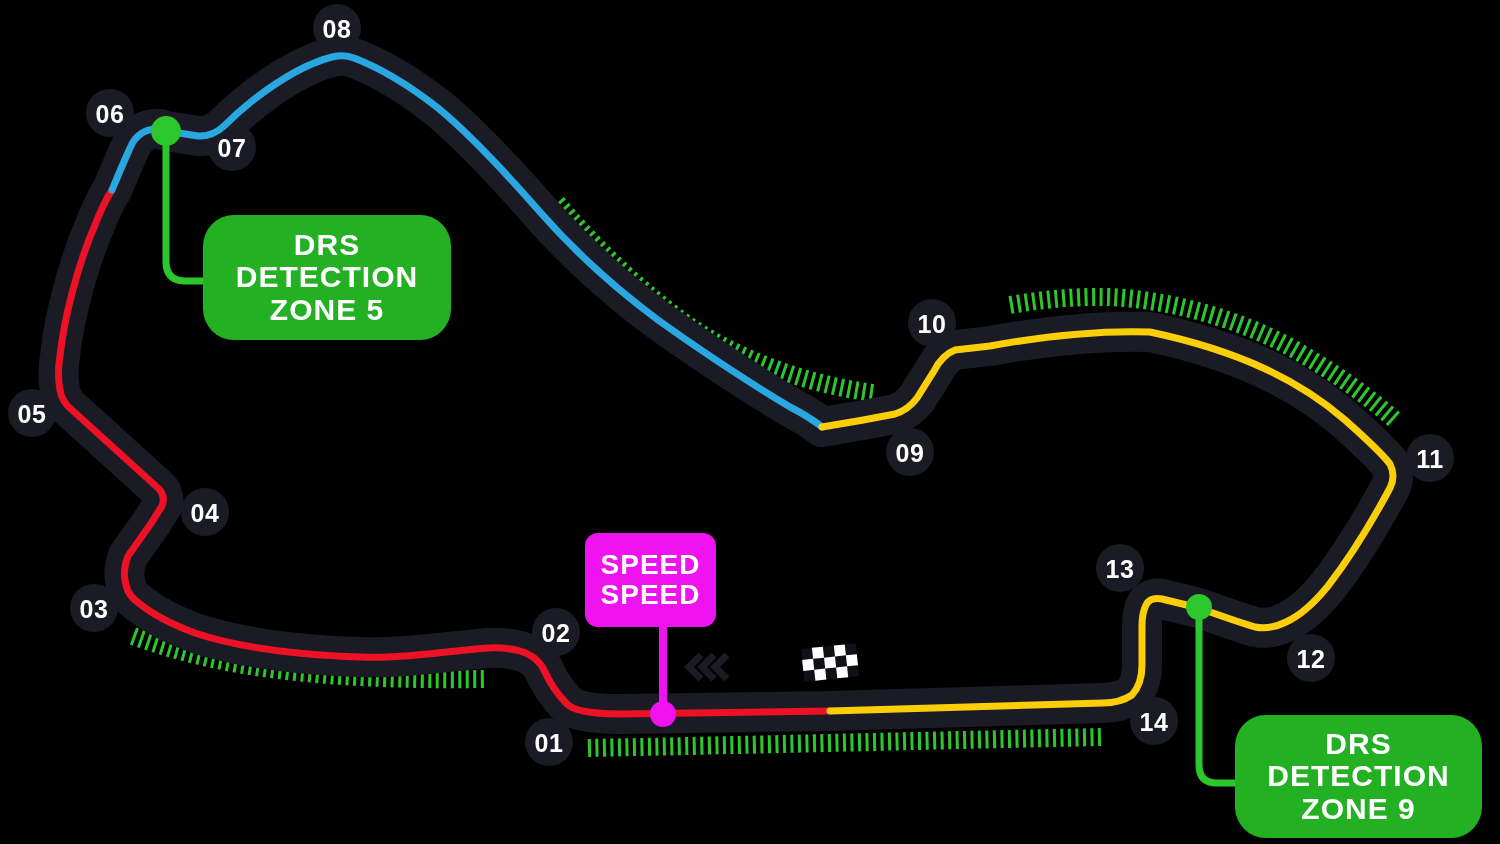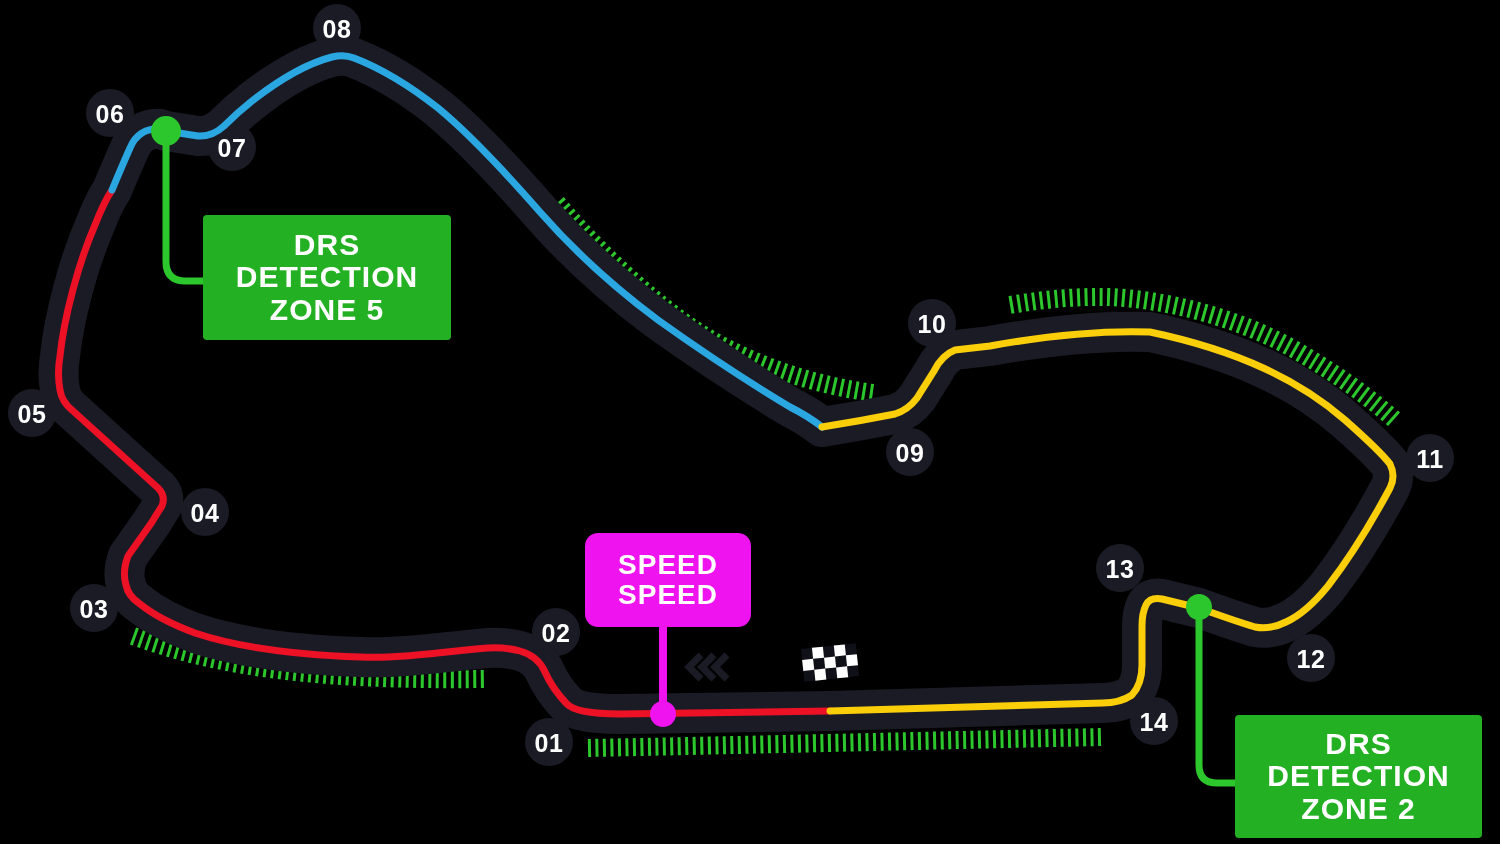--- a/index.html
+++ b/index.html
@@ -19,27 +19,27 @@
   .drs-hatch{fill:none;stroke:var(--drs-bright-green);stroke-width:18;stroke-dasharray:3 4.5;}
   .stem-green{fill:none;stroke:var(--drs-bright-green);stroke-width:7;stroke-linecap:round;stroke-linejoin:round;}
   .stem-magenta{fill:none;stroke:var(--speed-trap-magenta);stroke-width:8;stroke-linecap:round;}
   .dot-green{fill:var(--drs-bright-green);}
   .dot-magenta{fill:var(--speed-trap-magenta);}
   .turn-circle{fill:var(--track);}
   .turn-label{fill:var(--circle-text);font-weight:bold;font-size:25px;letter-spacing:0.5px;}
   .chevron{fill:none;stroke:var(--track);stroke-width:7;stroke-linejoin:miter;}
   .callout{
     position:absolute;display:flex;flex-direction:column;justify-content:center;align-items:center;
-    border-radius:4px;color:var(--label-text);font-weight:bold;text-align:center;
+    border-radius:31px;color:var(--label-text);font-weight:bold;text-align:center;
   }
   .callout .line{display:block;line-height:1.08;}
   .drs-box{background:var(--drs-green);width:248px;height:125px;font-size:30px;letter-spacing:1px;}
   .drs-box-1{left:203px;top:215px;}
   .drs-box-2{left:1235px;top:715px;width:247px;height:123px;}
-  .speed-trap-box{background:var(--speed-trap-magenta);left:585px;top:533px;width:166px;height:94px;font-size:28px;letter-spacing:1px;border-radius:13px;}
+  .speed-trap-box{background:var(--speed-trap-magenta);left:585px;top:533px;width:131px;height:94px;font-size:28px;letter-spacing:1px;border-radius:13px;}
 </style>
 </head>
 <body>
 
 <div class="stage" style="--background: #000000; --track: #1b1b26; --sector1-red: #ec1125; --sector2-blue: #2aa7e0; --sector3-yellow: #fbce0a; --drs-green: #23b023; --drs-bright-green: #2cc72c; --speed-trap-magenta: #ef13ef; --label-text: #ffffff; --circle-text: #ffffff;">
   <svg width="1500" height="844" viewBox="0 0 1500 844">
 
     <g>
       <path class="drs-hatch" d="M 557 203 C 600 253 640 290 688 325 C 735 357 800 383 873 393"></path>
       <path class="drs-hatch" d="M 1010 305 Q 1062 296 1108 297 C 1165 299 1235 317 1290 347 C 1333 371 1372 399 1397 422"></path>
@@ -136,20 +136,20 @@
 
   <div class="callout drs-box drs-box-1">
     <span class="line">DRS</span>
     <span class="line">DETECTION</span>
     <span class="line">ZONE 5</span>
   </div>
 
   <div class="callout drs-box drs-box-2">
     <span class="line">DRS</span>
     <span class="line">DETECTION</span>
-    <span class="line">ZONE 2</span>
+    <span class="line">ZONE 9</span>
   </div>
 
   <div class="callout speed-trap-box">
     <span class="line">SPEED</span>
     <span class="line">SPEED</span>
   </div>
 </div>
 
 </body></html>

